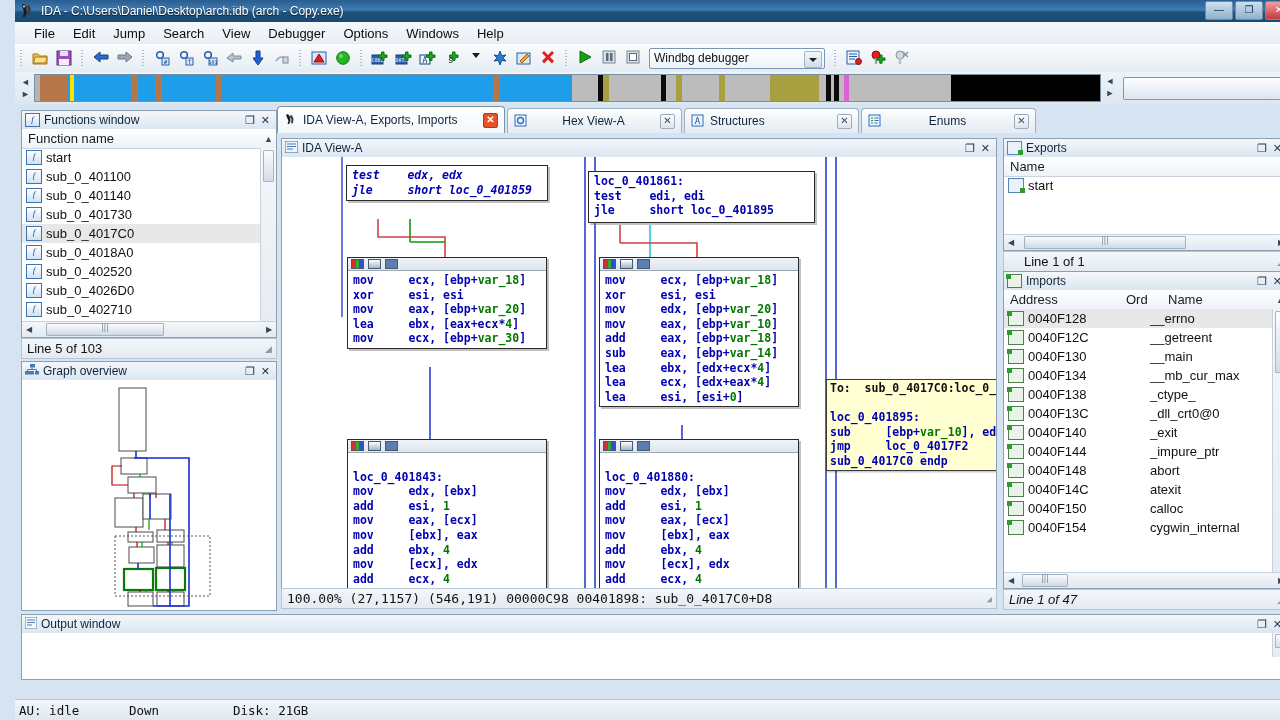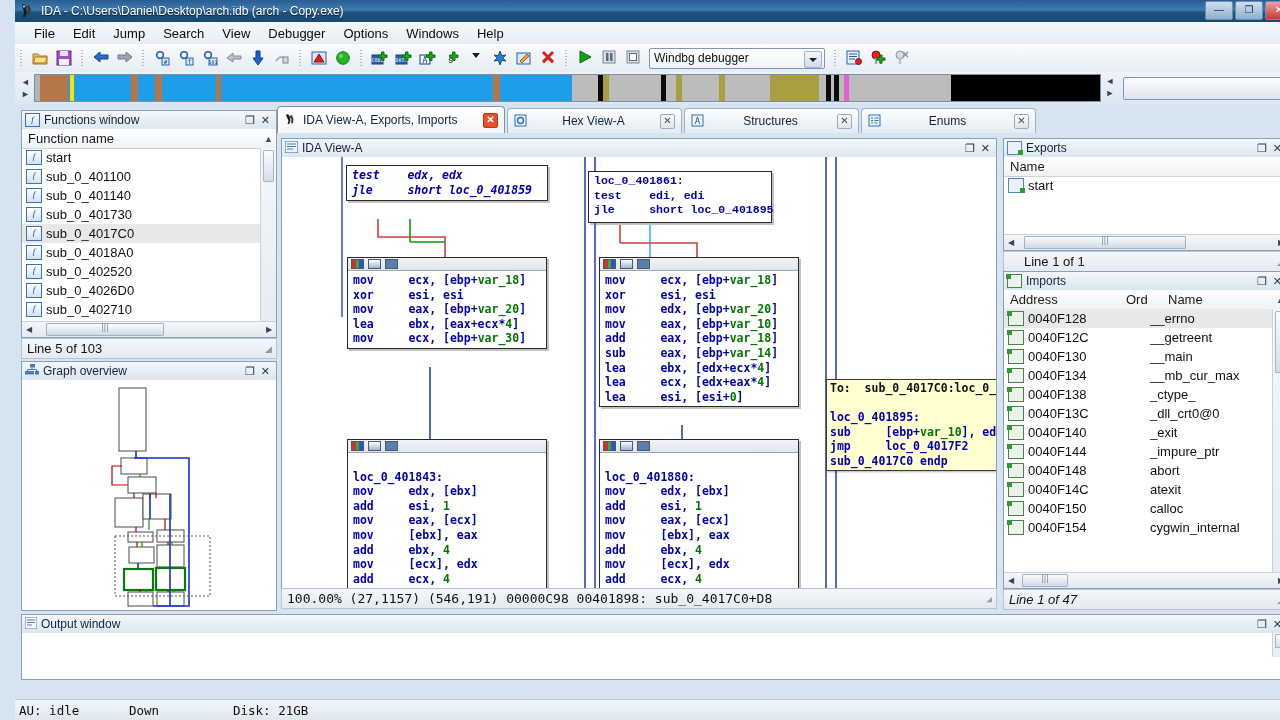--- a/index.html
+++ b/index.html
@@ -626,21 +626,21 @@
             <circle cx="6.5" cy="6.5" r="3" fill="none" stroke="#2a6fc0" stroke-width="1.4"></circle>
           </svg></span>
         <span style="flex:1;text-align:center">Hex View-A</span>
         <span class="x">✕</span>
       </div>
       <div class="tab" style="left: 407px; width: 175px;">
         <span class="tabico"><svg width="13" height="13">
             <rect x="1" y="1" width="11" height="11" fill="#eef5fc" stroke="#2a6fc0"></rect>
             <text x="6.5" y="10" font-size="9" fill="#14509e" text-anchor="middle" font-family="monospace">A</text>
           </svg></span>
-        <span style="flex:1;text-align:center">Structures</span>
+        <span style="flex:1;text-align:left">Structures</span>
         <span class="x">✕</span>
       </div>
       <div class="tab" style="left: 584px; width: 175px;">
         <span class="tabico"><svg width="13" height="13">
             <rect x="1" y="1" width="11" height="11" fill="#eef5fc" stroke="#2a6fc0"></rect>
             <path d="M3 4h2M3 6.5h2M3 9h2" stroke="#2a9a2a"></path>
             <path d="M6.5 4h4M6.5 6.5h4M6.5 9h3" stroke="#2a6fc0"></path>
           </svg></span>
         <span style="flex:1;text-align:center">Enums</span>
         <span class="x">✕</span>
@@ -688,21 +688,21 @@
 
         <path d="M303 0 L303 434" stroke="#2a42c8" fill="none" stroke-width="1.6"></path>
         <path d="M313 0 L313 434" stroke="#2a42c8" fill="none" stroke-width="1.6"></path>
         <path d="M544 0 L544 434" stroke="#2a42c8" fill="none" stroke-width="1.6"></path>
         <path d="M554 0 L554 434" stroke="#2a42c8" fill="none" stroke-width="1.6"></path>
         <path d="M60 0 L60 160" stroke="#2a42c8" fill="none" stroke-width="1.4"></path>
       </svg>
 
       <div id="gnodes">
           <div class="gnode" style="left: 64px; top: 8px; width: 202px; height: 36px; font-style: italic;"><div><div>test    edx, edx</div><div>jle     short loc_0_401859</div></div></div>
-          <div class="gnode" style="left: 306px; top: 14px; width: 184px; height: 52px; font-family: Liberation Mono, monospace;"><div><div>loc_0_401861:</div><div>test    edi, edi</div><div>jle     short loc_0_401895</div></div></div>
+          <div class="gnode" style="left: 306px; top: 14px; width: 227px; height: 52px;"><div><div>loc_0_401861:</div><div>test    edi, edi</div><div>jle     short loc_0_401895</div></div></div>
           <div class="gnode" style="left: 65px; top: 100px; width: 200px; height: 92px;"><div class="bar"><i class="i1"></i><i class="i2"></i><i class="i3"></i></div><div><div>mov     ecx, [ebp+<span class="var">var_18</span>]</div><div>xor     esi, esi</div><div>mov     eax, [ebp+<span class="var">var_20</span>]</div><div>lea     ebx, [eax+ecx*<span class="num">4</span>]</div><div>mov     ecx, [ebp+<span class="var">var_30</span>]</div></div></div>
           <div class="gnode" style="left: 317px; top: 100px; width: 200px; height: 150px;"><div class="bar"><i class="i1"></i><i class="i2"></i><i class="i3"></i></div><div><div>mov     ecx, [ebp+<span class="var">var_18</span>]</div><div>xor     esi, esi</div><div>mov     edx, [ebp+<span class="var">var_20</span>]</div><div>mov     eax, [ebp+<span class="var">var_10</span>]</div><div>add     eax, [ebp+<span class="var">var_18</span>]</div><div>sub     eax, [ebp+<span class="var">var_14</span>]</div><div>lea     ebx, [edx+ecx*<span class="num">4</span>]</div><div>lea     ecx, [edx+eax*<span class="num">4</span>]</div><div>lea     esi, [esi+<span class="num">0</span>]</div></div></div>
           <div class="gnode" style="left: 65px; top: 282px; width: 200px; height: 160px;"><div class="bar"><i class="i1"></i><i class="i2"></i><i class="i3"></i></div><div><div>&nbsp;</div><div>loc_0_401843:</div><div>mov     edx, [ebx]</div><div>add     esi, <span class="num">1</span></div><div>mov     eax, [ecx]</div><div>mov     [ebx], eax</div><div>add     ebx, <span class="num">4</span></div><div>mov     [ecx], edx</div><div>add     ecx, <span class="num">4</span></div></div></div>
           <div class="gnode" style="left: 317px; top: 282px; width: 200px; height: 160px;"><div class="bar"><i class="i1"></i><i class="i2"></i><i class="i3"></i></div><div><div>&nbsp;</div><div>loc_0_401880:</div><div>mov     edx, [ebx]</div><div>add     esi, <span class="num">1</span></div><div>mov     eax, [ecx]</div><div>mov     [ebx], eax</div><div>add     ebx, <span class="num">4</span></div><div>mov     [ecx], edx</div><div>add     ecx, <span class="num">4</span></div></div></div>
         </div>
 
       <div class="hint" id="hintbox" style="left: 544px; top: 222px; width: 238px;"><div class="hdr">To:&nbsp;&nbsp;sub_0_4017C0:loc_0_401895</div><div>&nbsp;</div><div>loc_0_401895:</div><div>sub     [ebp+<span class="var">var_10</span>], edi</div><div>jmp     loc_0_4017F2</div><div>sub_0_4017C0 endp</div></div>
     </div>
   </div>
   <div class="statusline" style="left:266px;top:588px;width:716px;font-family:'DejaVu Sans Mono',monospace;">

